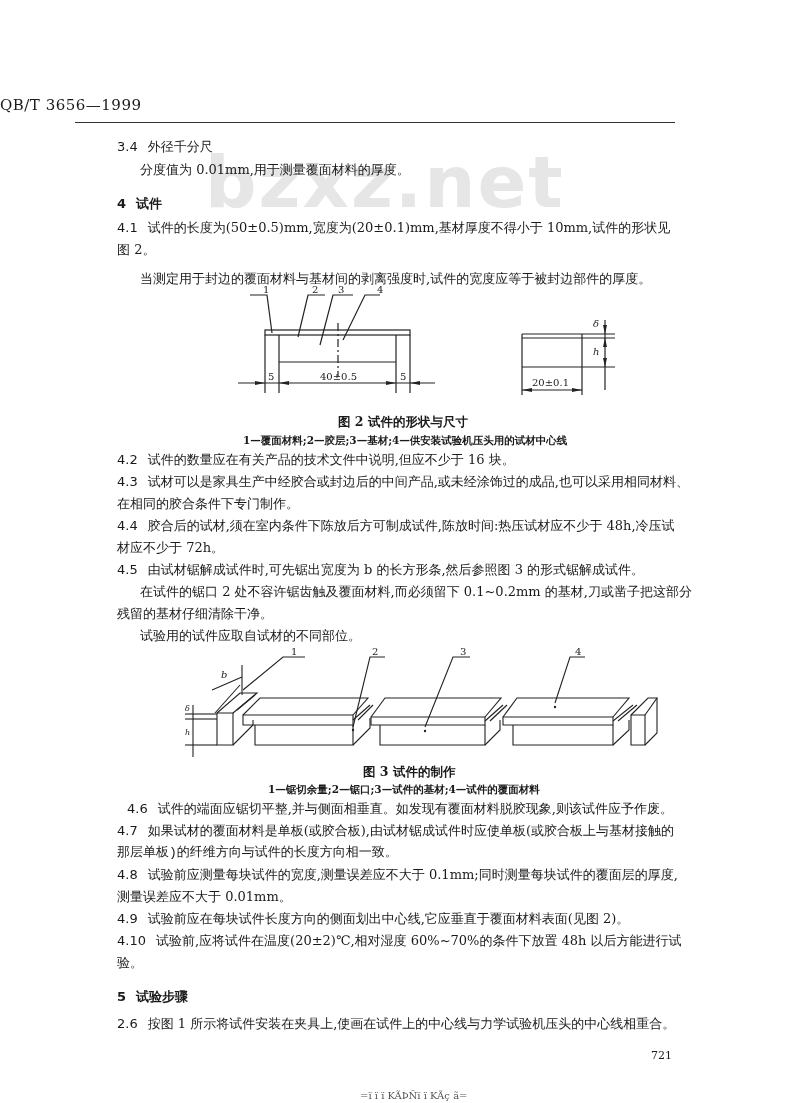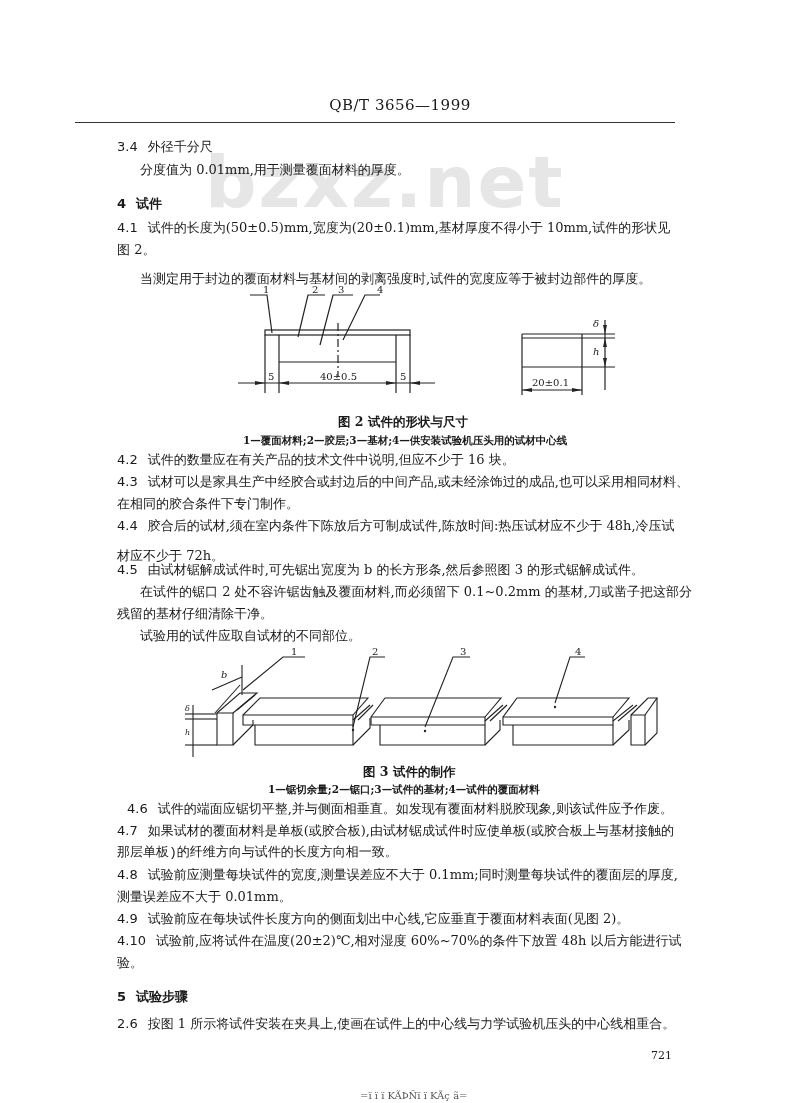--- a/index.html
+++ b/index.html
@@ -1,19 +1,19 @@
 <!DOCTYPE html>
 <html><head>
 <meta charset="utf-8">
 <style>
   html, body { margin: 0; padding: 0; background: #ffffff; }
   body { width: 800px; height: 1103px; position: relative; overflow: hidden;
          font-family: "DejaVu Serif", "Liberation Serif", serif; color: #1a1a1a; }
   .abs { position: absolute; }
-  .header { left: 0; top: 96px; width: 800px; text-align: center; font-size: 15px; letter-spacing: 0.5px; }
+  .header { left: 0; top: 96px; width: 800px; text-align: left; font-size: 15px; letter-spacing: 0.5px; }
   .header-rule { left: 75px; top: 122px; width: 600px; height: 0; border-top: 1.5px solid #333; }
   .watermark { left: 205px; top: 140px; font-family: "DejaVu Sans", sans-serif; font-weight: bold;
                font-size: 72px; color: #e6e6e6; letter-spacing: 2px; z-index: 0; }
   .t { font-size: 13px; line-height: 20px; white-space: nowrap; z-index: 1; }
   .num { font-family: "DejaVu Sans", sans-serif; display: inline-block; margin-right: 10px; }
   .b { font-weight: bold; }
   .cap { font-size: 12.5px; white-space: nowrap; font-weight: bold; }
   .leg { font-size: 10.5px; white-space: nowrap; font-weight: bold; }
   .pageno { font-size: 11px; left: 651px; top: 1049px; }
   .footer { font-size: 10px; left: 360px; top: 1090px; color: #555; }
@@ -107,21 +107,21 @@
 <div class="abs t" style="left:117px;top:450px;">
   <span class="num">4.2</span><span>试件的数量应在有关产品的技术文件中说明,但应不少于 16 块。</span>
 </div>
 <div class="abs t" style="left:117px;top:472px;">
   <span class="num">4.3</span><span>试材可以是家具生产中经胶合或封边后的中间产品,或未经涂饰过的成品,也可以采用相同材料、</span>
 </div>
 <div class="abs t" style="left:117px;top:494px;">在相同的胶合条件下专门制作。</div>
 <div class="abs t" style="left:117px;top:516px;">
   <span class="num">4.4</span><span>胶合后的试材,须在室内条件下陈放后方可制成试件,陈放时间:热压试材应不少于 48h,冷压试</span>
 </div>
-<div class="abs t" style="left:117px;top:538px;margin-top:8px;">材应不少于 72h。</div>
+<div class="abs t" style="left:117px;top:538px;">材应不少于 72h。</div>
 <div class="abs t" style="left:117px;top:560px;">
   <span class="num">4.5</span><span>由试材锯解成试件时,可先锯出宽度为 b 的长方形条,然后参照图 3 的形式锯解成试件。</span>
 </div>
 <div class="abs t" style="left:140px;top:582px;">在试件的锯口 2 处不容许锯齿触及覆面材料,而必须留下 0.1~0.2mm 的基材,刀或凿子把这部分</div>
 <div class="abs t" style="left:117px;top:604px;">残留的基材仔细清除干净。</div>
 <div class="abs t" style="left:140px;top:626px;">试验用的试件应取自试材的不同部位。</div>
 
 <svg class="abs" style="left:185px;top:645px;" width="480" height="115" viewBox="0 0 480 115">
   <g stroke="#222" fill="none" stroke-width="1.1">
 

